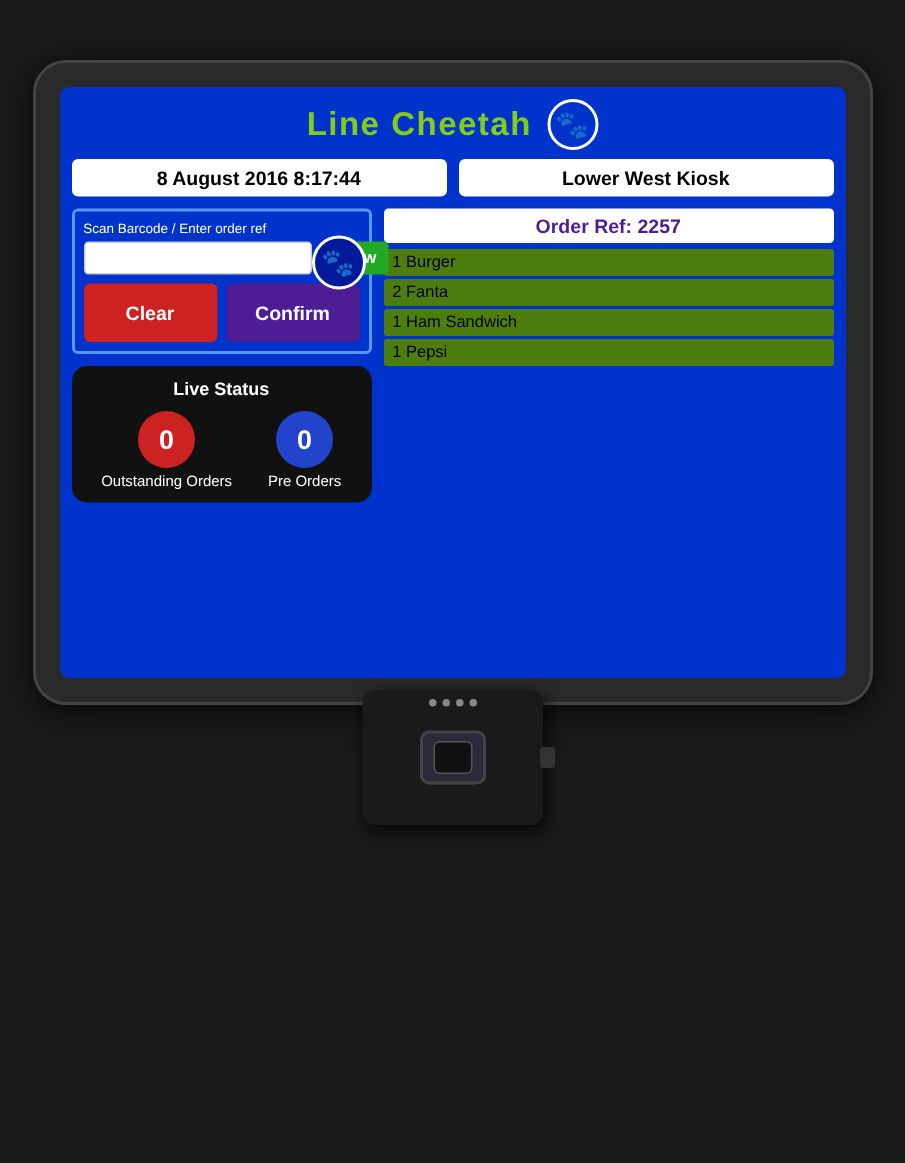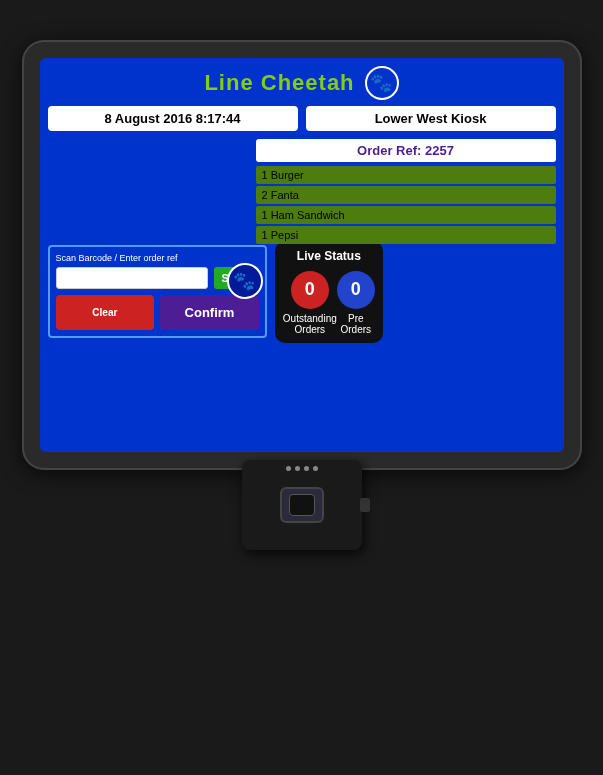--- a/index.html
+++ b/index.html
@@ -88,23 +88,22 @@
     .main-content {
       display: flex;
       flex: 1;
       gap: 8px;
     }
 
     
     .left-panel {
       width: 200px;
       display: flex;
-      flex-direction: row;
+      flex-direction: column;
       gap: 8px;
-      align-items: center;
     }
 
     
     .scan-area {
       background: #0033cc;
       border: 2px solid #5599ff;
       border-radius: 4px;
       padding: 6px;
     }
     .scan-label {
@@ -146,21 +145,21 @@
       gap: 6px;
       margin-top: 4px;
     }
     .clear-btn {
       flex: 1;
       background: #cc2222;
       color: white;
       border: none;
       border-radius: 4px;
       padding: 12px 0;
-      font-size: 10px;
+      font-size: 13px;
       font-weight: bold;
       cursor: pointer;
     }
     .confirm-btn {
       flex: 1;
       background: #4c1d95;
       color: white;
       border: none;
       border-radius: 4px;
       padding: 6px 0;

